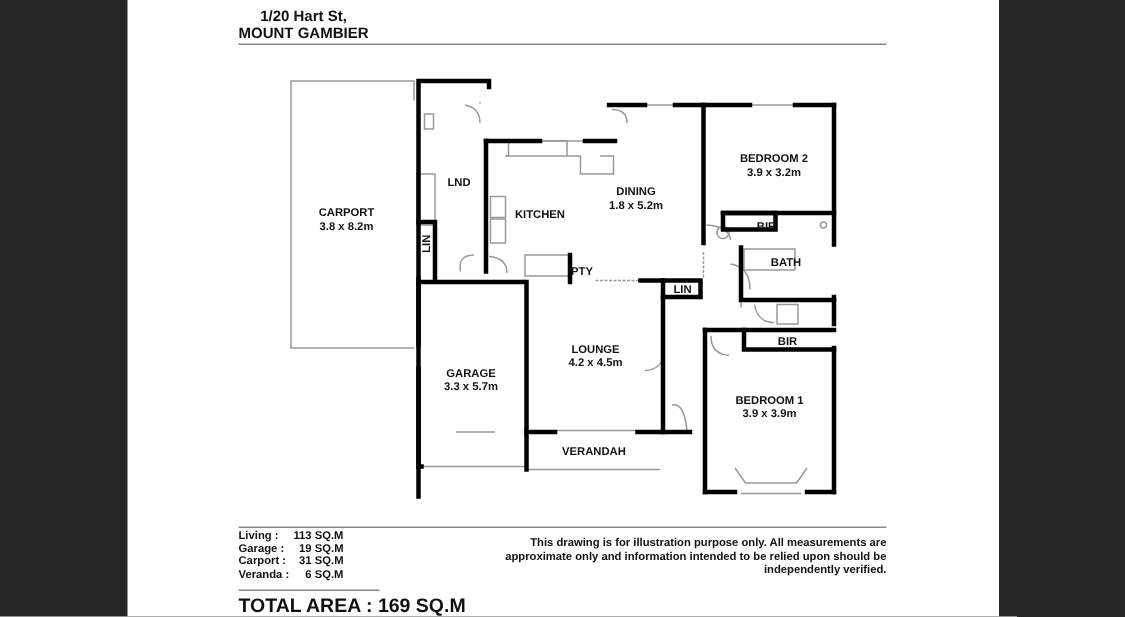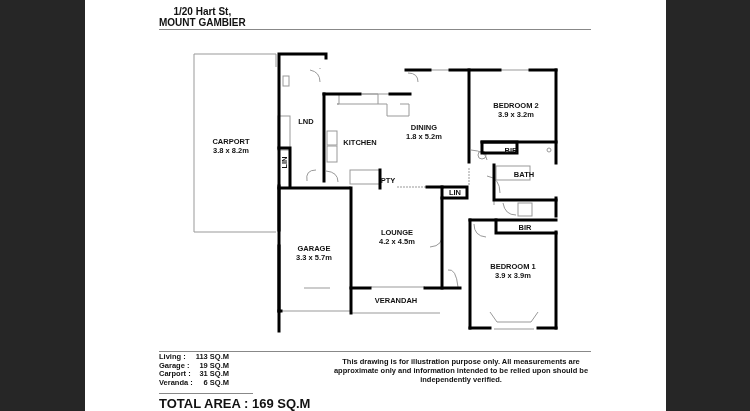--- a/index.html
+++ b/index.html
@@ -29,21 +29,21 @@
     font-size: 7.5px; line-height: 8.5px; color: #111;
   }
   .areas .row { display: flex; width: 70px; justify-content: space-between; }
   .total {
     position: absolute; left: 159px; top: 396px; font-weight: bold;
     font-size: 13px; color: #111;
   }
   .disclaimer {
     position: absolute; right: 159px; top: 357px; width: 260px;
     font-weight: bold; font-size: 7.5px; line-height: 9px; color: #111;
-    text-align: center;
+    text-align: right;
   }
 </style>
 </head>
 <body>
 
 <div class="sheet"></div>
 
 <div class="title">
   <div>1/20 Hart St,</div>
   <div>MOUNT GAMBIER</div>

